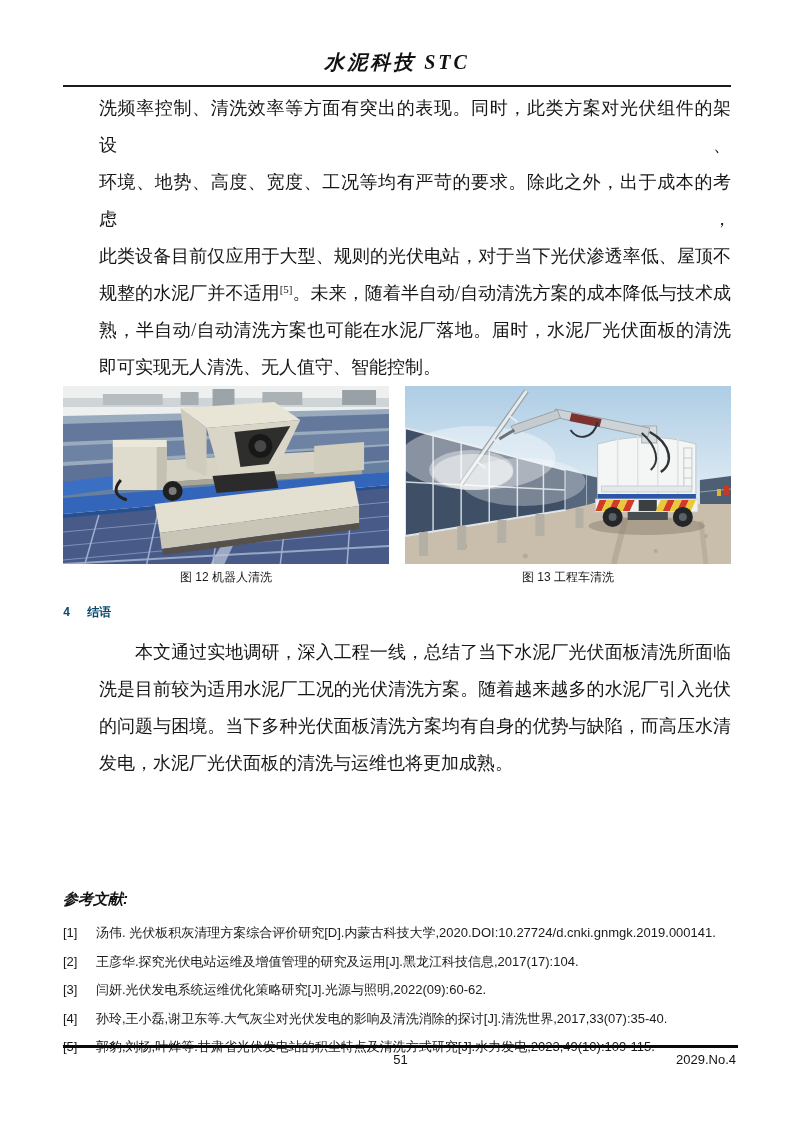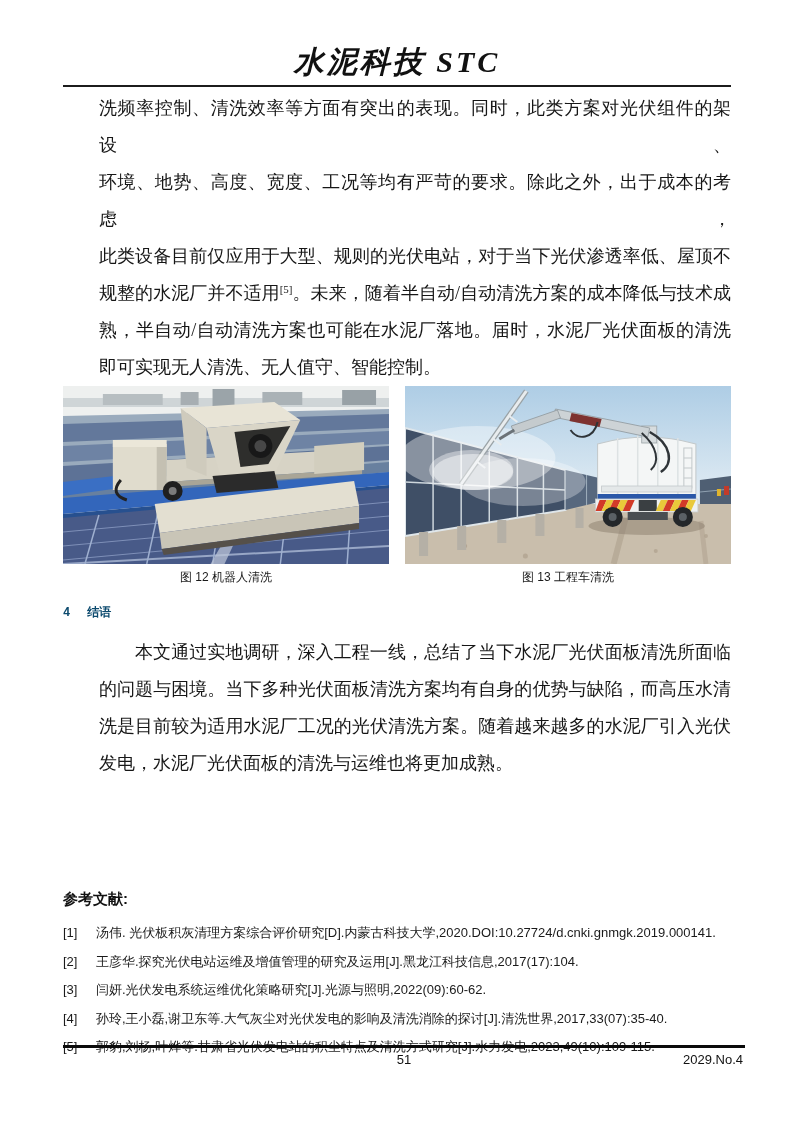--- a/index.html
+++ b/index.html
@@ -6,21 +6,21 @@
   body {
     width:793px; height:1122px; background:#ffffff; color:#141414;
     font-family:"Liberation Serif","DejaVu Serif",serif;
     position:relative; overflow:hidden;
   }
   .page { position:absolute; inset:0; padding:0 62px 0 63px; box-sizing:border-box; }
 
   
   .journal-title {
     margin-top:46px; text-align:center;
-    font-size:30px; line-height:32px; font-weight:bold; font-style:italic;
+    font-size:20px; line-height:32px; font-weight:bold; font-style:italic;
     letter-spacing:3px; color:#111;
   }
   .header-rule { border:none; border-top:2px solid #1c1c1c; margin:7px 0 0 0; }
 
   
   .para { font-size:18px; line-height:37px; color:#161616; }
   .para1 { margin-top:3px; }
   .bline { text-align:justify; text-align-last:justify;margin-left:36px; }
   .bline.last { text-align-last:left; }
   .bline.indent { text-indent:2em; }
@@ -40,30 +40,30 @@
     margin:13px 0 0 0; font-size:12px; line-height:26px; font-weight:bold;
     font-family:Liberation Mono, monospace; color:#0c4a6e;
   }
   h2.section .num { margin-right:17px; }
 
   .para2 { margin-top:8px; }
 
   
   .refs-heading {
     margin-top:106px; font-size:15px; line-height:22px; font-weight:bold;
-    font-family:"Liberation Sans","DejaVu Sans",sans-serif; color:#111;
+    font-family:"Liberation Sans","DejaVu Sans",sans-serif; color:#111;font-style:italic;
   }
   .refs { margin-top:9px; font-family:"Liberation Sans","DejaVu Sans",sans-serif; }
   .ref { display:flex; font-size:13px; line-height:28.5px; white-space:nowrap; color:#1a1a1a; }
   .ref .marker { width:33px; flex:none; }
   .ref .rtext { flex:1; overflow:hidden; }
 
   
   .footer {
-    position:absolute; left:63px; right:48px; top:1045px; height:30px;
+    position:absolute; left:63px; right:55px; top:1045px; height:30px;
     border-top:3px solid #0a0a0a;
     font-family:"Liberation Sans","DejaVu Sans",sans-serif; font-size:13px; color:#111;
   }
   .footer .page-num { position:absolute; left:50%; transform:translateX(-50%); top:4px; }
   .footer .issue { position:absolute; right:2px; top:4px; }
 </style>
 </head>
 <body>
 
 <div class="page">
@@ -241,22 +241,22 @@
         <ellipse cx="68" cy="86" rx="40" ry="18" fill="#ffffff" opacity="0.45"></ellipse>
       </svg>
       <div class="caption">图 13 工程车清洗</div>
     </div>
   </div>
 
   <h2 class="section"><span class="num">4</span><span>结语</span></h2>
 
   <div class="para para2">
     <div class="bline indent">本文通过实地调研，深入工程一线，总结了当下水泥厂光伏面板清洗所面临</div>
+    <div class="bline">洗是目前较为适用水泥厂工况的光伏清洗方案。随着越来越多的水泥厂引入光伏</div>
     <div class="bline">的问题与困境。当下多种光伏面板清洗方案均有自身的优势与缺陷，而高压水清</div>
-    <div class="bline">洗是目前较为适用水泥厂工况的光伏清洗方案。随着越来越多的水泥厂引入光伏</div>
     <div class="bline last">发电，水泥厂光伏面板的清洗与运维也将更加成熟。</div>
   </div>
 
   <div class="refs-heading">参考文献:</div>
   <div class="refs">
     <div class="ref">
         <span class="marker">[1]</span>
         <span class="rtext">汤伟. 光伏板积灰清理方案综合评价研究[D].内蒙古科技大学,2020.DOI:10.27724/d.cnki.gnmgk.2019.000141.</span>
       </div>
     <div class="ref">

